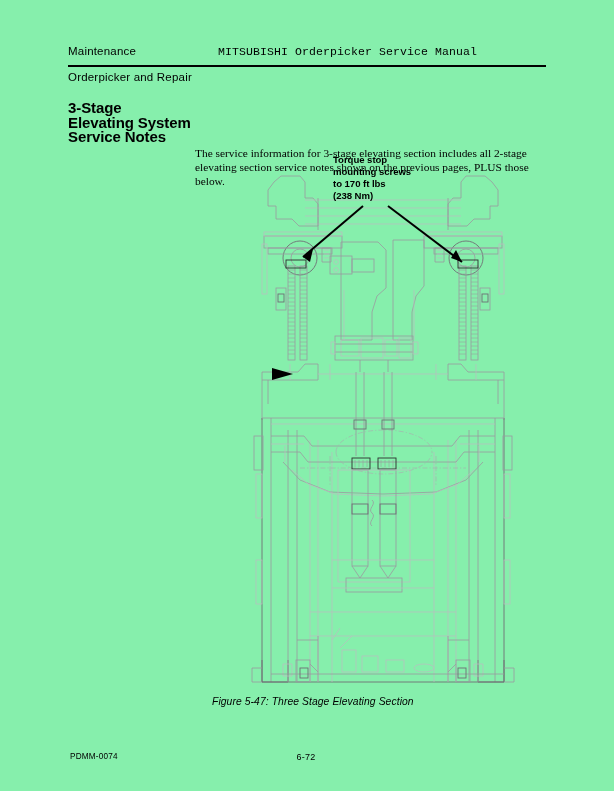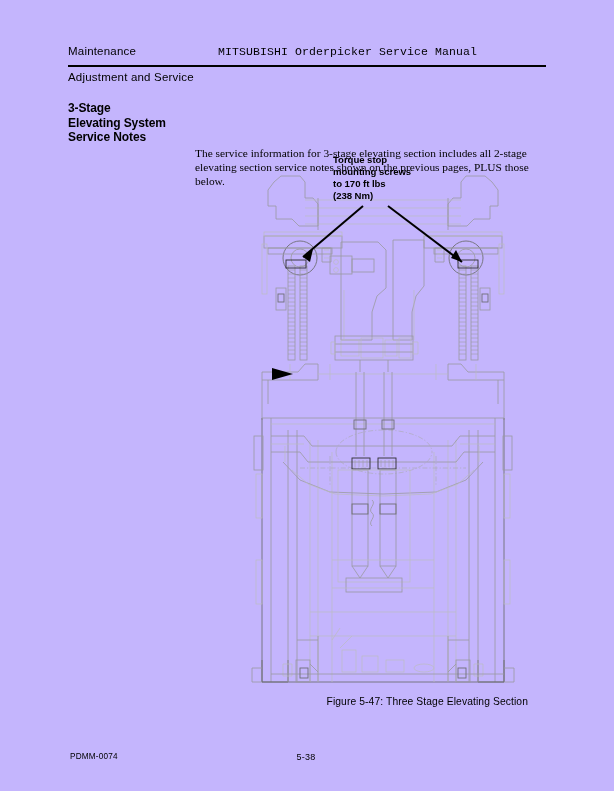--- a/index.html
+++ b/index.html
@@ -4,21 +4,21 @@
 <style>
   html, body {
     margin: 0;
     padding: 0;
     background: #ffffff;
   }
   .page {
     position: relative;
     width: 614px;
     height: 791px;
-    background: #c4b5fd;
+    background: #86efac;
     overflow: hidden;
     font-family: "Liberation Sans", sans-serif;
     color: #000000;
   }
 
   
   .hdr-left {
     position: absolute;
     left: 68px;
     top: 45px;
@@ -51,21 +51,21 @@
     letter-spacing: 0.2px;
     white-space: nowrap;
   }
 
   
   .sec-title {
     position: absolute;
     left: 68px;
     top: 101px;
     width: 125px;
-    font-size: 12px;
+    font-size: 15px;
     font-weight: bold;
     line-height: 14.6px;
     letter-spacing: -0.1px;
   }
   .body-par {
     position: absolute;
     left: 195px;
     top: 102px;
     width: 351px;
     font-family: "Liberation Serif", serif;
@@ -93,25 +93,26 @@
     left: 0px;
     top: 0px;
     width: 614px;
     height: 791px;
     pointer-events: none;
   }
 
   
   .fig-caption {
     position: absolute;
-    left: 188px;
+    left: 212px;
     top: 696px;
     width: 340px;
-    text-align: right;
+    text-align: left;
     font-size: 10.3px;
+    font-style: italic;
     letter-spacing: 0.1px;
   }
   .ftr-left {
     position: absolute;
     left: 70px;
     top: 752px;
     font-size: 8.2px;
     letter-spacing: 0.2px;
   }
   .ftr-center {
@@ -125,21 +126,21 @@
   }
 </style>
 </head>
 <body>
 
 <div class="page">
 
   <div class="hdr-left">Maintenance</div>
   <div class="hdr-center">MITSUBISHI Orderpicker Service Manual</div>
   <div class="hdr-rule"></div>
-  <div class="hdr-sub">Adjustment and Service</div>
+  <div class="hdr-sub">Orderpicker and Repair</div>
 
   <div class="sec-title" style="white-space:pre-line;">3-Stage
 Elevating System
 Service Notes</div>
   <div class="body-par">The service information for 3-stage elevating section includes all 2-stage elevating section service notes shown on the previous pages, PLUS those below.</div>
 
   <div class="figure-wrap">
     <svg width="614" height="791" viewBox="0 0 614 791" xmlns="http://www.w3.org/2000/svg">
       <defs>
         <style>
@@ -388,15 +389,15 @@
   </div>
 
   <div class="callout" id="callout-torque">Torque stop
 mounting screws
 to 170 ft lbs
 (238 Nm)</div>
 
 
   <div class="fig-caption">Figure 5-47:  Three Stage Elevating Section</div>
   <div class="ftr-left">PDMM-0074</div>
-  <div class="ftr-center">5-38</div>
+  <div class="ftr-center">6-72</div>
 
 </div>
 
 </body></html>

